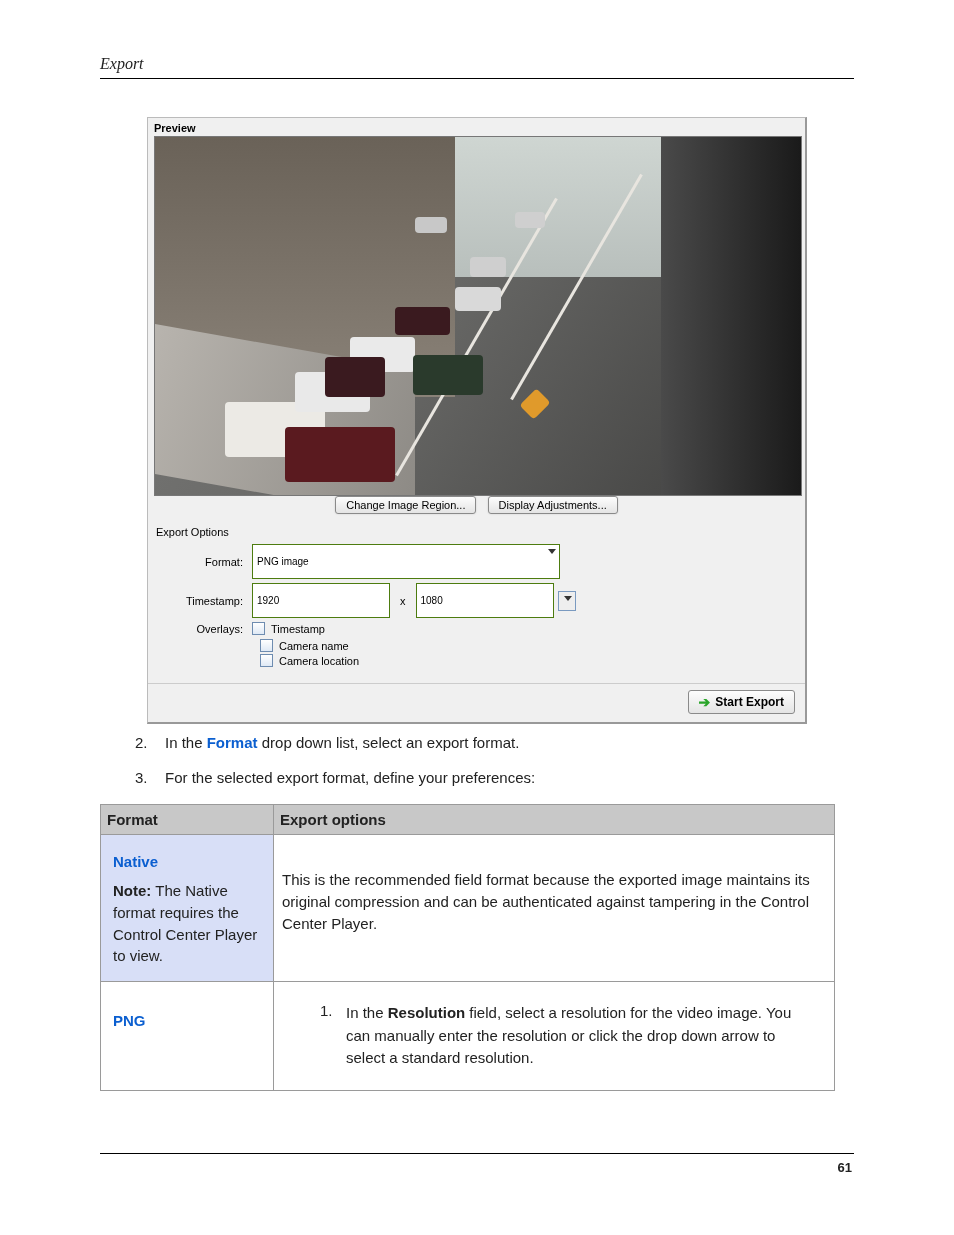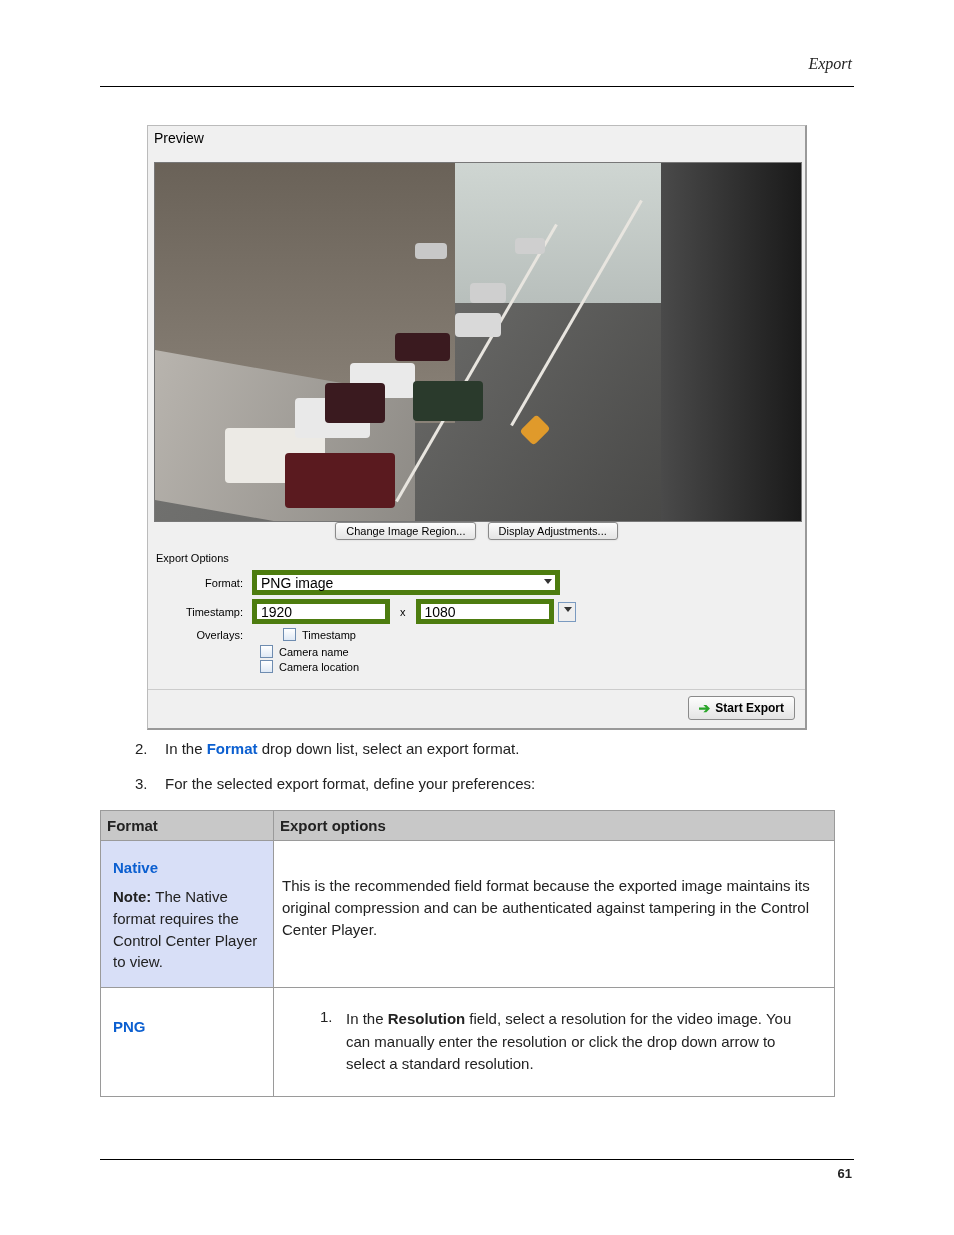--- a/index.html
+++ b/index.html
@@ -10,25 +10,24 @@
     color: #222;
     width: 954px;
     height: 1235px;
     position: relative;
     background: #fff;
   }
   .page {
     padding: 55px 100px 70px 100px;
   }
   .header-right {
-    text-align: right;
     font-style: italic;
     font-family: Georgia, 'Times New Roman', serif;
     font-size: 16px;
-    margin-bottom: 13px;
+    margin-bottom: 5px;
     padding-right: 2px;
   }
   .header-rule {
     border: none;
     border-top: 1px solid #000;
     margin: 0 0 38px 0;
   }
 
   
   .shot {
@@ -40,22 +39,23 @@
     border-right: 2px solid #999;
     border-bottom: 2px solid #999;
     font-family: Tahoma, Arial, sans-serif;
     font-size: 11px;
     color: #000;
   }
   .preview-group {
     padding: 4px 6px 6px 6px;
   }
   .preview-label {
-    font-size: 14px;
-    margin-bottom: 16px;
+    font-size: 11px;
+    margin-bottom: 2px;
+    font-weight: bold;
   }
   .preview-image {
     width: 648px;
     height: 360px;
     background: #555;
     position: relative;
     overflow: hidden;
     border: 1px solid #777;
   }
   
@@ -102,23 +102,23 @@
     margin: 4px 0;
   }
   .opt-label {
     width: 96px;
     text-align: right;
     padding-right: 9px;
     font-size: 11px;
   }
   .dropdown, .numbox {
     background: #fff;
-    border: 5px solid #4d7c0f;
-    height: 25px;
-    font-size: 14px;
+    border: 1px solid #4d7c0f;
+    height: 35px;
+    font-size: 10px;
     padding: 0 4px;
     display: flex;
     align-items: center;
     position: relative;
   }
   .dropdown { width: 308px; }
   .dropdown .arrow, .arrow-box .arrow {
     position: absolute; right: 3px; top: 4px;
     width: 0; height: 0; border-left:4px solid transparent;
     border-right:4px solid transparent; border-top:5px solid #333;
@@ -266,21 +266,21 @@
         <div class="numbox">
           <span>1080</span>
         </div>
         <div class="arrow-box">
           <span class="arrow"></span>
         </div>
       </div>
 
       <div class="opt-row">
         <div class="opt-label">Overlays:</div>
-        <div style="display:flex; align-items:center;margin-left:31px;">
+        <div style="display:flex; align-items:center;">
           <span class="chk"></span>
           <span>Timestamp</span>
         </div>
       </div>
       <div class="chk-row">
         <span class="chk"></span>
         <span>Camera name</span>
       </div>
       <div class="chk-row">
         <span class="chk"></span>

